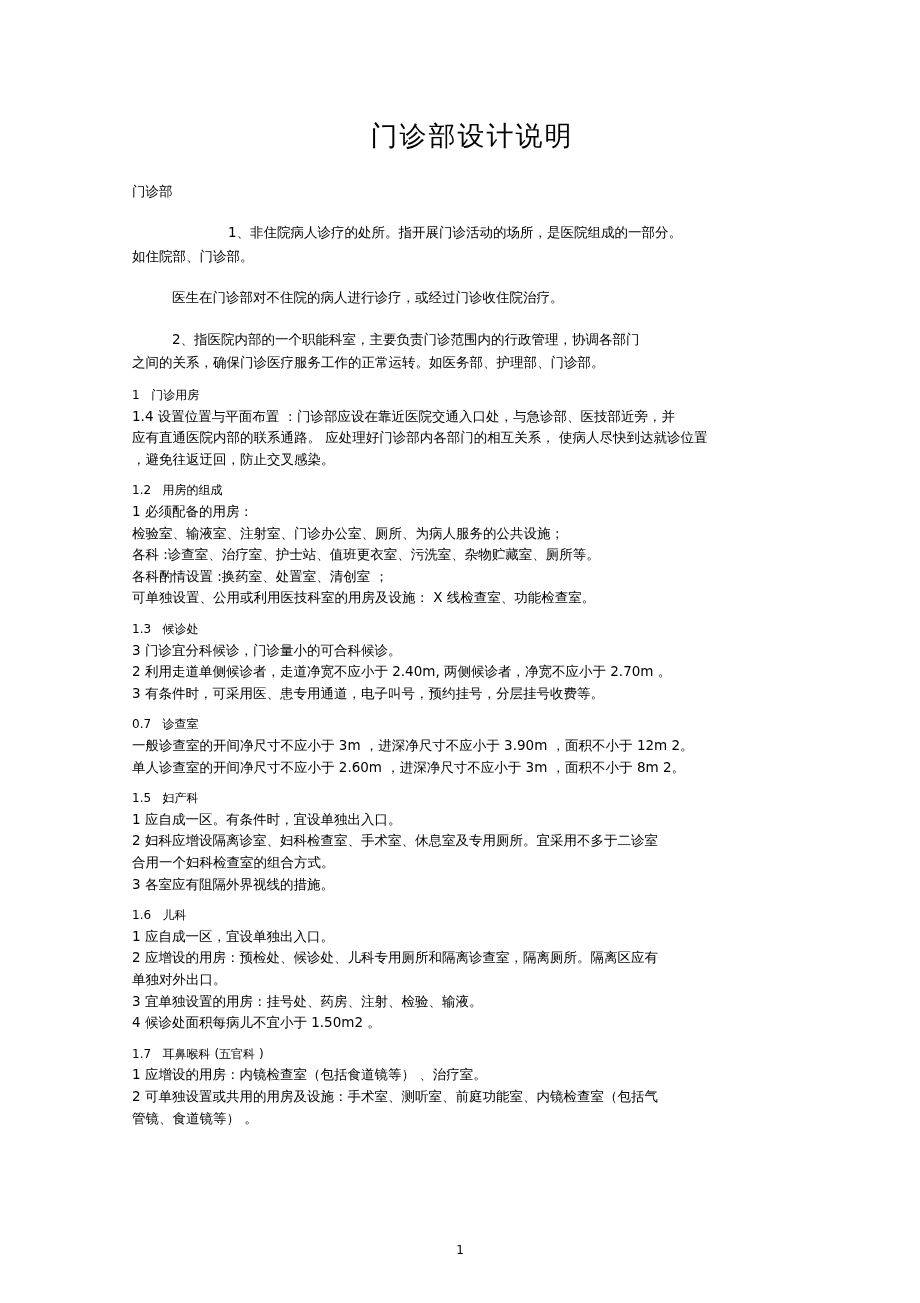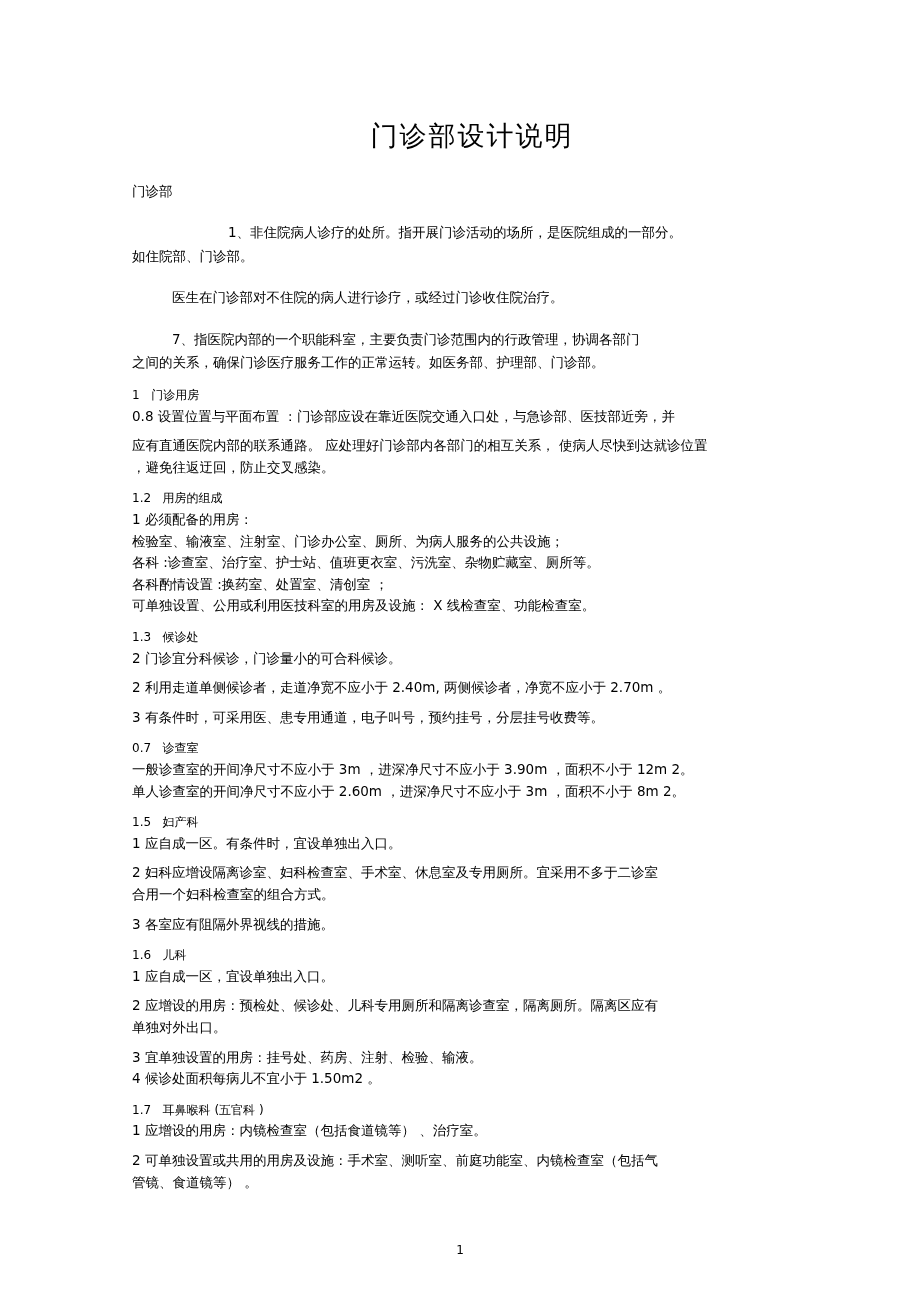--- a/index.html
+++ b/index.html
@@ -38,21 +38,21 @@
     margin-bottom: 12px;
   }
   .indent-big {
     text-indent: 96px;
   }
   .indent-mid {
     text-indent: 40px;
   }
   .gap-top { margin-top: 18px; }
   .gap-top-s { margin-top: 7px; }
-  .gap-top-xs { margin-top: 8px; }
+  .gap-top-xs { margin-top: 0; }
   .sec-head {
     font-size: 12px;
     margin-top: 10px;
   }
   .body-line {
     font-size: 13.5px;
     line-height: 1.74;
   }
   .tight { line-height: 1.6; }
   .page-num {
@@ -71,49 +71,49 @@
 
   <h1 class="doc-title">门诊部设计说明</h1>
 
   <p class="body-line lead">门诊部</p>
 
   <p class="body-line indent-big gap-top">1、非住院病人诊疗的处所。指开展门诊活动的场所，是医院组成的一部分。</p>
   <p class="body-line">如住院部、门诊部。</p>
 
   <p class="body-line indent-mid gap-top">医生在门诊部对不住院的病人进行诊疗，或经过门诊收住院治疗。</p>
 
-  <p class="body-line indent-mid gap-top">7、指医院内部的一个职能科室，主要负责门诊范围内的行政管理，协调各部门</p>
+  <p class="body-line indent-mid gap-top">2、指医院内部的一个职能科室，主要负责门诊范围内的行政管理，协调各部门</p>
   <p class="body-line">之间的关系，确保门诊医疗服务工作的正常运转。如医务部、护理部、门诊部。</p>
 
   <p class="sec-head gap-top-s">
     <span>1</span>
     <span>&nbsp;</span>
     <span>门诊用房</span>
   </p>
-  <p class="body-line tight">0.8  设置位置与平面布置    ：门诊部应设在靠近医院交通入口处，与急诊部、医技部近旁，并</p>
+  <p class="body-line tight">1.4  设置位置与平面布置    ：门诊部应设在靠近医院交通入口处，与急诊部、医技部近旁，并</p>
   <p class="body-line tight gap-top-xs">应有直通医院内部的联系通路。 应处理好门诊部内各部门的相互关系， 使病人尽快到达就诊位置</p>
   <p class="body-line tight">，避免往返迂回，防止交叉感染。</p>
 
   <p class="sec-head gap-top-xs">
     <span>1.2</span>
     <span>&nbsp;</span>
     <span>用房的组成</span>
   </p>
   <p class="body-line tight">1  必须配备的用房：</p>
   <p class="body-line tight">检验室、输液室、注射室、门诊办公室、厕所、为病人服务的公共设施；</p>
   <p class="body-line tight">各科 :诊查室、治疗室、护士站、值班更衣室、污洗室、杂物贮藏室、厕所等。</p>
   <p class="body-line tight">各科酌情设置 :换药室、处置室、清创室   ；</p>
   <p class="body-line tight">可单独设置、公用或利用医技科室的用房及设施：        X 线检查室、功能检查室。</p>
 
   <p class="sec-head gap-top-xs">
     <span>1.3</span>
     <span>&nbsp;</span>
     <span>候诊处</span>
   </p>
-  <p class="body-line tight">2 门诊宜分科候诊，门诊量小的可合科候诊。</p>
+  <p class="body-line tight">3 门诊宜分科候诊，门诊量小的可合科候诊。</p>
   <p class="body-line tight gap-top-xs">2 利用走道单侧候诊者，走道净宽不应小于           2.40m, 两侧候诊者，净宽不应小于       2.70m 。</p>
   <p class="body-line tight gap-top-xs">3  有条件时，可采用医、患专用通道，电子叫号，预约挂号，分层挂号收费等。</p>
 
   <p class="sec-head gap-top-xs">
     <span>0.7</span>
     <span>&nbsp;</span>
     <span>诊查室</span>
   </p>
   <p class="body-line tight">一般诊查室的开间净尺寸不应小于           3m ，进深净尺寸不应小于        3.90m ，面积不小于  12m 2。</p>
   <p class="body-line tight">单人诊查室的开间净尺寸不应小于           2.60m ，进深净尺寸不应小于         3m ，面积不小于  8m 2。</p>

